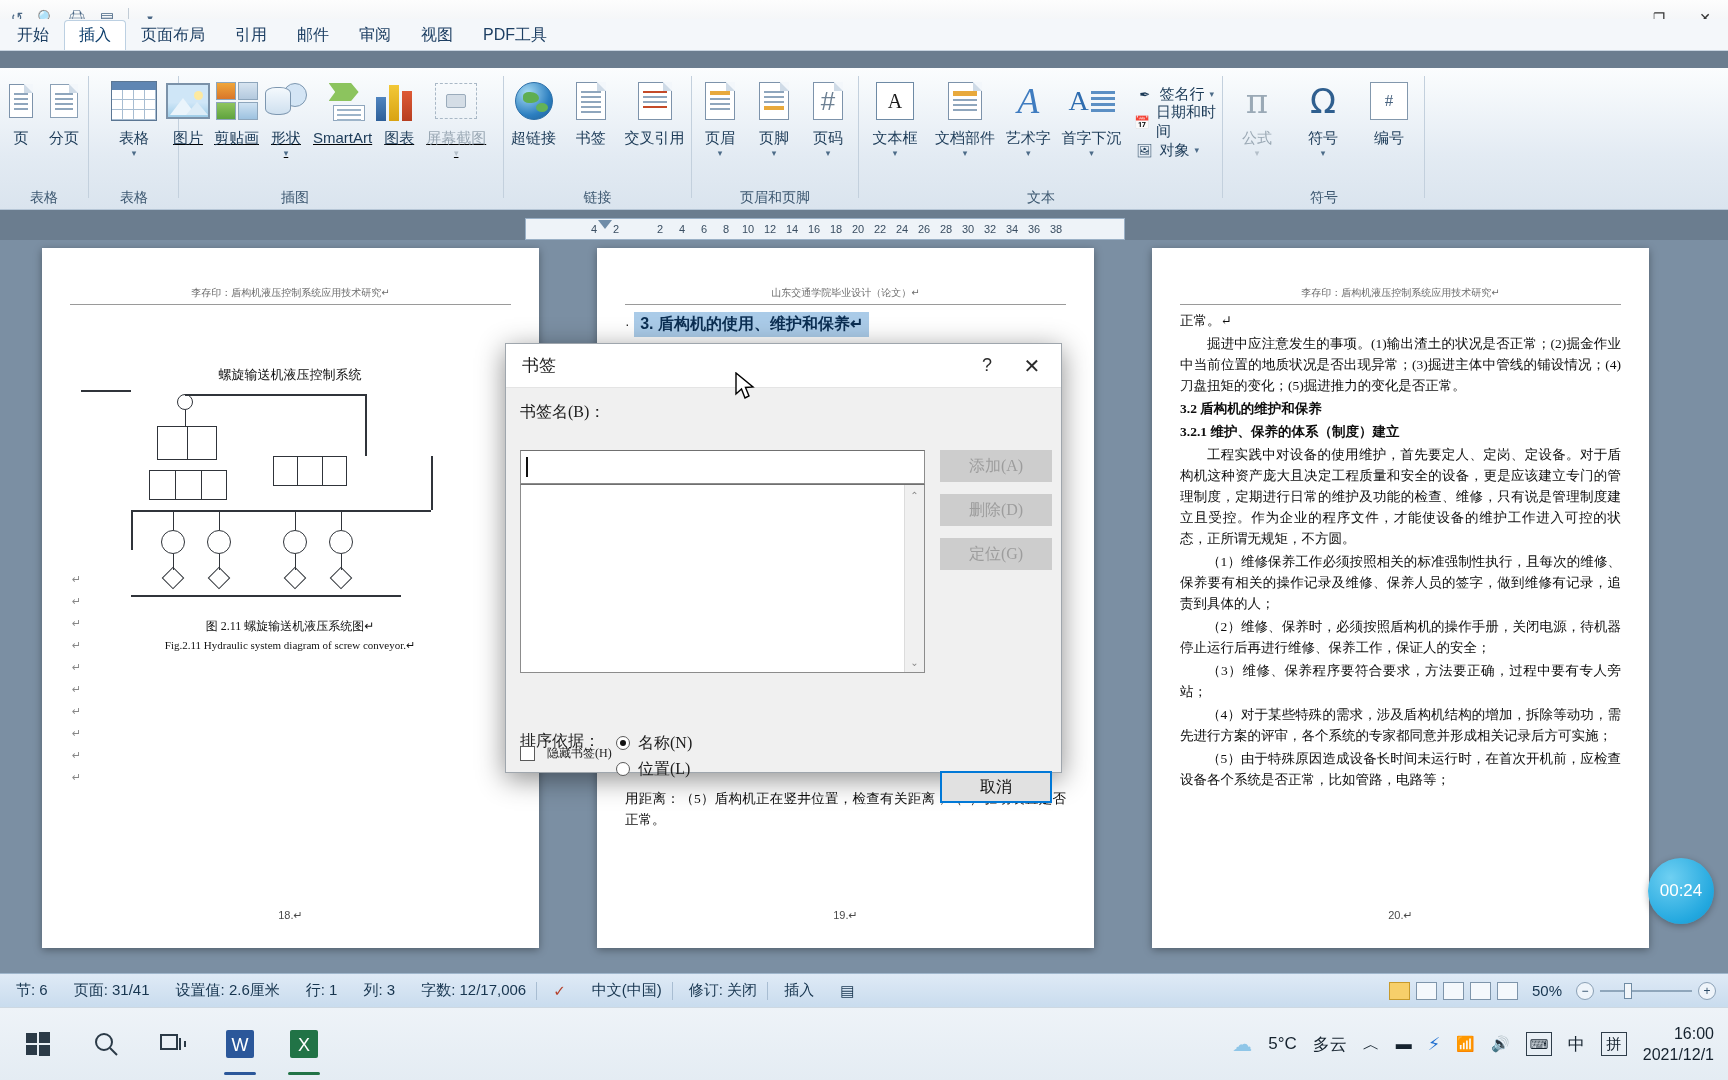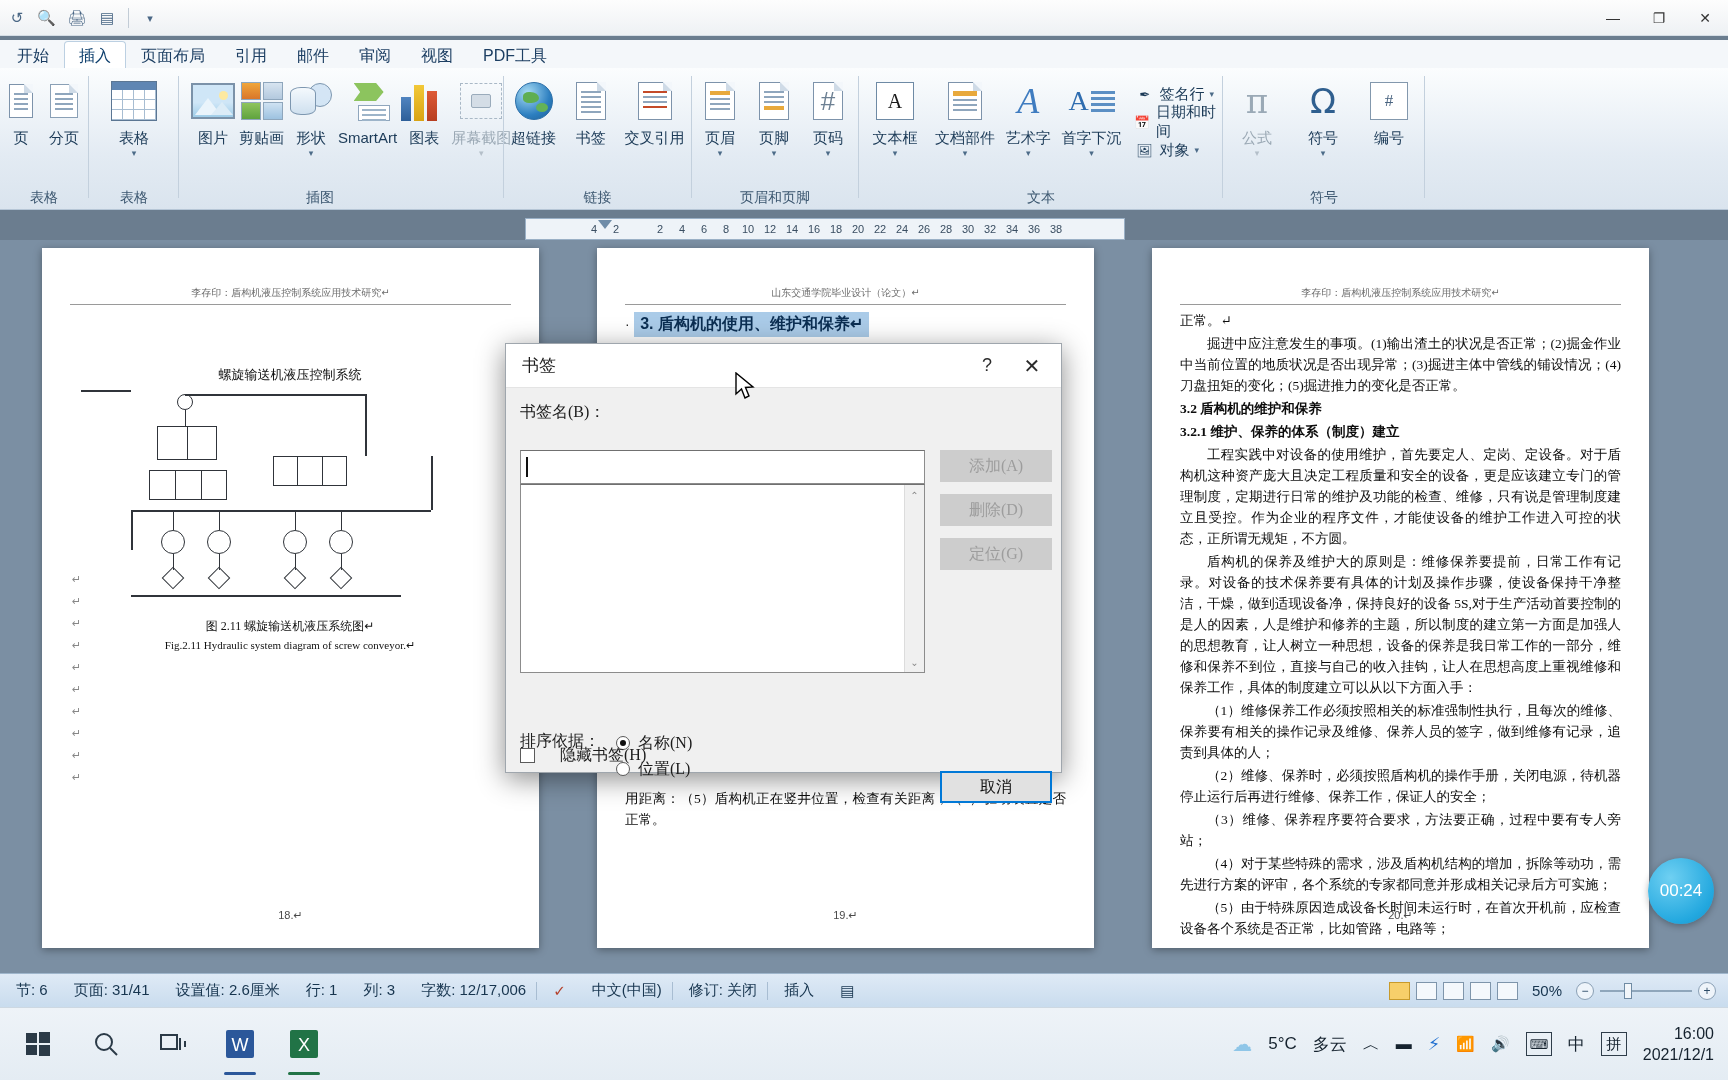--- a/index.html
+++ b/index.html
@@ -27,21 +27,21 @@
     position:absolute; left:0; top:5px; width:1728px; text-align:center;
     font-size:16px; color:#1b1b1b; font-family:"Liberation Sans",sans-serif;
     white-space:nowrap;
   }
   .win-btns { position:absolute; right:0; top:0; height:36px; display:flex; }
   .win-btn { width:46px; height:36px; display:flex; align-items:center; justify-content:center;
              font-size:14px; color:#333; }
 
   
   .tabs {
-    position:absolute; left:0; top:40px; width:1728px; height:32px;
+    position:absolute; left:0; top:19px; width:1728px; height:32px;
     background:#f4f7fa; border-bottom:1px solid #c8d4e0;
     display:flex; align-items:flex-end; padding-left:2px;
   }
   .tab {
     padding:4px 14px 5px 14px; font-size:16px; color:#1d3f63; cursor:default;
     border:1px solid transparent; border-bottom:none; line-height:20px;
   }
   .tab.active {
     background:#fff; border-color:#bcd0e2; border-radius:4px 4px 0 0;
     color:#0b3d6b;
@@ -230,22 +230,22 @@
   .dlg-btn.b3 { top:150px; }
 
   .sortrow { position:absolute; left:14px; top:297px; display:flex; align-items:flex-start;margin-top:45px; }
   .sortrow .cap { font-size:16px; color:#1b1b1b; margin-right:16px; padding-top:1px;
     font-family:"Liberation Serif","DejaVu Serif",serif; }
   .radio-line { display:flex; align-items:center; gap:8px; height:26px; font-size:16px; color:#1b1b1b;
     font-family:"Liberation Serif","DejaVu Serif",serif; }
   .radio { width:14px; height:14px; border-radius:50%; border:1px solid #5a5a5a; background:#fff; position:relative; }
   .radio.on::after { content:""; position:absolute; left:3px; top:3px; width:6px; height:6px;
     border-radius:50%; background:#111; }
-  .chkrow { position:absolute; left:14px; top:357px; display:flex; align-items:center; gap:25px;
-    font-size:16px; color:#1b1b1b; font-family:"Liberation Serif","DejaVu Serif",serif; }
+  .chkrow { position:absolute; left:14px; top:357px; display:flex; align-items:center; gap:12px;
+    font-size:12px; color:#1b1b1b; font-family:"Liberation Serif","DejaVu Serif",serif; }
   .chk { width:15px; height:15px; border:1px solid #5a5a5a; background:#fff; }
 
   .cancel-btn {
     position:absolute; left:434px; top:383px; width:112px; height:32px;
     background:#e1e1e1; border:2px solid #0078d7; color:#111; font-size:16px;
     display:flex; align-items:center; justify-content:center;
     font-family:"Liberation Serif","DejaVu Serif",serif;
   }
 
   .cursor-arrow { position:absolute; left:735px; top:372px; width:22px; height:30px; z-index:50; }
@@ -381,21 +381,21 @@
               </div>
           </div>
           <div class="rlabel">表格</div>
           <div class="rarrow">▾</div>
         </div>
       </div>
       <div class="rgroup-label">表格</div>
     </div>
     <div class="rgroup-div" style="left:178px"></div>
 
-    <div class="rgroup" style="left:189px; width:262px;">
+    <div class="rgroup" style="left:164px; width:262px;text-decoration:underline;">
       <div class="rgroup-body">
         <div class="rbtn">
           <div class="glyph">
             <div class="ic ic-pic">
                 <div class="sun"></div>
                 <div class="mtn"></div>
                 <div class="mtn2"></div>
               </div>
           </div>
           <div class="rlabel">图片</div>
@@ -741,21 +741,20 @@
     </div>
 
     <div class="page p3">
       <div class="pg-head">李存印：盾构机液压控制系统应用技术研究↵</div>
       <div class="pg-body" style="top:62px">
         <p>正常。↵</p>
         <p style="text-indent:2em">掘进中应注意发生的事项。(1)输出渣土的状况是否正常；(2)掘金作业中当前位置的地质状况是否出现异常；(3)掘进主体中管线的铺设情况；(4)刀盘扭矩的变化；(5)掘进推力的变化是否正常。</p>
         <p class="bullet-head">3.2 盾构机的维护和保养</p>
         <p class="bullet-head">3.2.1 维护、保养的体系（制度）建立</p>
         <p style="text-indent:2em">工程实践中对设备的使用维护，首先要定人、定岗、定设备。对于盾构机这种资产庞大且决定工程质量和安全的设备，更是应该建立专门的管理制度，定期进行日常的维护及功能的检查、维修，只有说是管理制度建立且受控。作为企业的程序文件，才能使设备的维护工作进入可控的状态，正所谓无规矩，不方圆。</p>
-        <p style="text-indent:2em">盾构机的保养及维护大的原则是：维修保养要提前，日常工作有记录。对设备的技术保养要有具体的计划及操作步骤，使设备保持干净整洁，干燥，做到适现设备净，保持良好的设备 5S,对于生产活动首要控制的是人的因素，人是维护和修养的主题，所以制度的建立第一方面是加强人的思想教育，让人树立一种思想，设备的保养是我日常工作的一部分，维修和保养不到位，直接与自己的收入挂钩，让人在思想高度上重视维修和保养工作，具体的制度建立可以从以下方面入手：</p>
         <p style="text-indent:2em">（1）维修保养工作必须按照相关的标准强制性执行，且每次的维修、保养要有相关的操作记录及维修、保养人员的签字，做到维修有记录，追责到具体的人；</p>
         <p style="text-indent:2em">（2）维修、保养时，必须按照盾构机的操作手册，关闭电源，待机器停止运行后再进行维修、保养工作，保证人的安全；</p>
         <p style="text-indent:2em">（3）维修、保养程序要符合要求，方法要正确，过程中要有专人旁站；</p>
         <p style="text-indent:2em">（4）对于某些特殊的需求，涉及盾构机结构的增加，拆除等动功，需先进行方案的评审，各个系统的专家都同意并形成相关记录后方可实施；</p>
         <p style="text-indent:2em">（5）由于特殊原因造成设备长时间未运行时，在首次开机前，应检查设备各个系统是否正常，比如管路，电路等；</p>
       </div>
       <div class="pg-num">20.↵</div>
     </div>
   </div>
 

